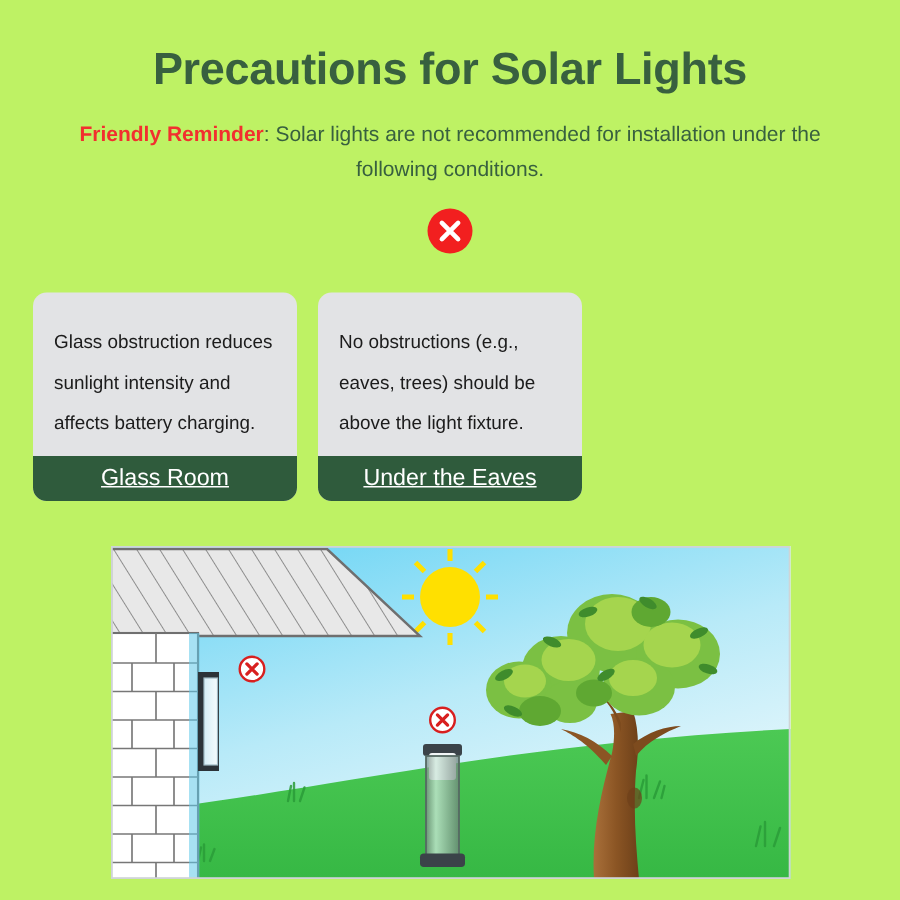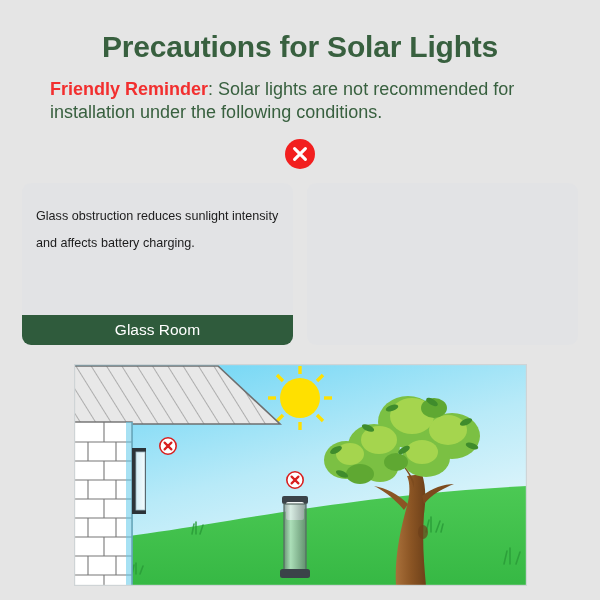--- a/index.html
+++ b/index.html
@@ -10,42 +10,42 @@
     width: 600px;
     height: 600px;
     background: #ffffff;
     font-family: "Liberation Sans", sans-serif;
     overflow: hidden;
   }
   .page {
     position: relative;
     width: 600px;
     height: 600px;
-    background: #e5e5e5;
+    background: #bef264;
   }
 
   
   .title {
     position: absolute;
     left: 0;
     top: 30px;
     width: 600px;
     text-align: center;
     font-size: 30px;
     font-weight: bold;
     color: #38603f;
     letter-spacing: -0.2px;
   }
   .subtitle {
     position: absolute;
     left: 50px;
     top: 78px;
     width: 500px;
-    text-align: left;
-    font-size: 18px;
+    text-align: center;
+    font-size: 14px;
     line-height: 23px;
     color: #38603f;
   }
   .subtitle .emph {
     color: #f22f2f;
     font-weight: bold;
   }
 
   
   .x-badge {
@@ -61,20 +61,21 @@
 
   
   .cards {
     position: absolute;
     left: 22px;
     top: 183px;
     width: 556px;
     height: 162px;
     display: flex;
     gap: 14px;
+    align-items: center;
   }
   .card {
     flex: 1 1 0;
     display: flex;
     flex-direction: column;
     border-radius: 9px;
     overflow: hidden;
     background: #e2e3e5;
   }
   .card-body {
@@ -86,20 +87,21 @@
   }
   .card-footer {
     height: 30px;
     background: #2f5b3c;
     color: #ffffff;
     font-size: 15.5px;
     display: flex;
     align-items: center;
     justify-content: center;
     white-space: nowrap;
+    text-decoration: underline;
   }
 
   
   .illustration {
     position: absolute;
     left: 74px;
     top: 364px;
     width: 453px;
     height: 222px;
     background: #ffffff;
@@ -121,20 +123,24 @@
     </svg>
   </div>
 
   <div class="cards">
 
     <div class="card">
       <div class="card-body">Glass obstruction reduces sunlight intensity and affects battery charging.</div>
       <div class="card-footer">Glass Room</div>
     </div>
 
+    <div class="card">
+      <div class="card-body">No obstructions (e.g., eaves, trees) should be above the light fixture.</div>
+      <div class="card-footer">Under the Eaves</div>
+    </div>
 
     <div class="card">
     </div>
 
   </div>
 
   <div class="illustration">
     <svg width="453" height="222" viewBox="0 0 453 222" aria-hidden="true">
       <defs>
         <linearGradient id="sky" x1="0" y1="0" x2="0.55" y2="1">

